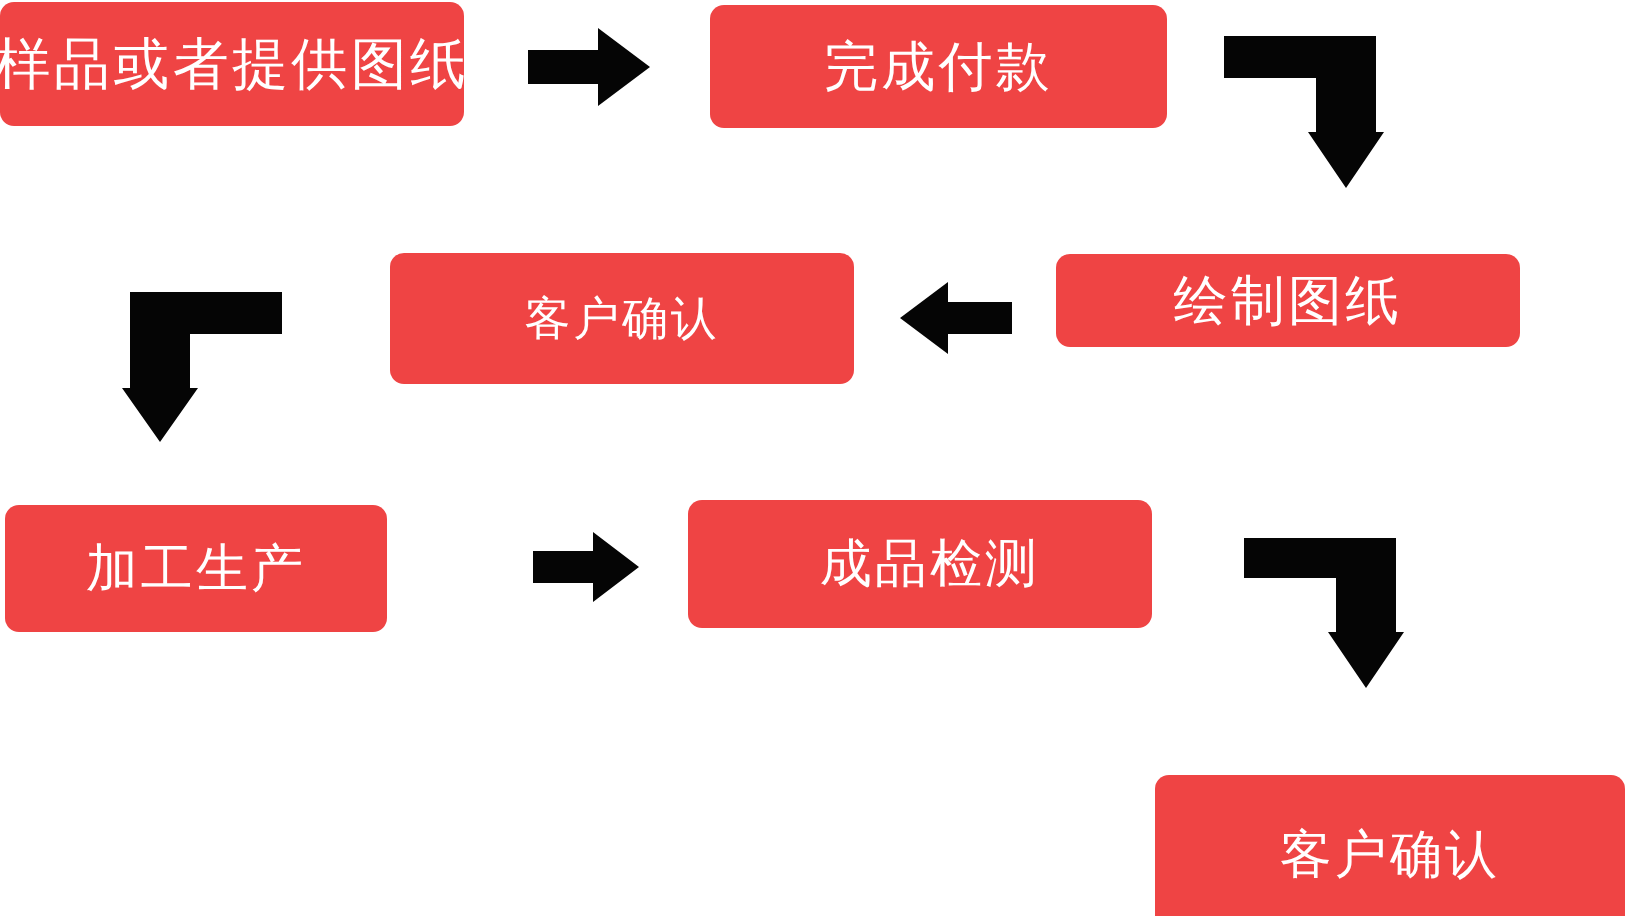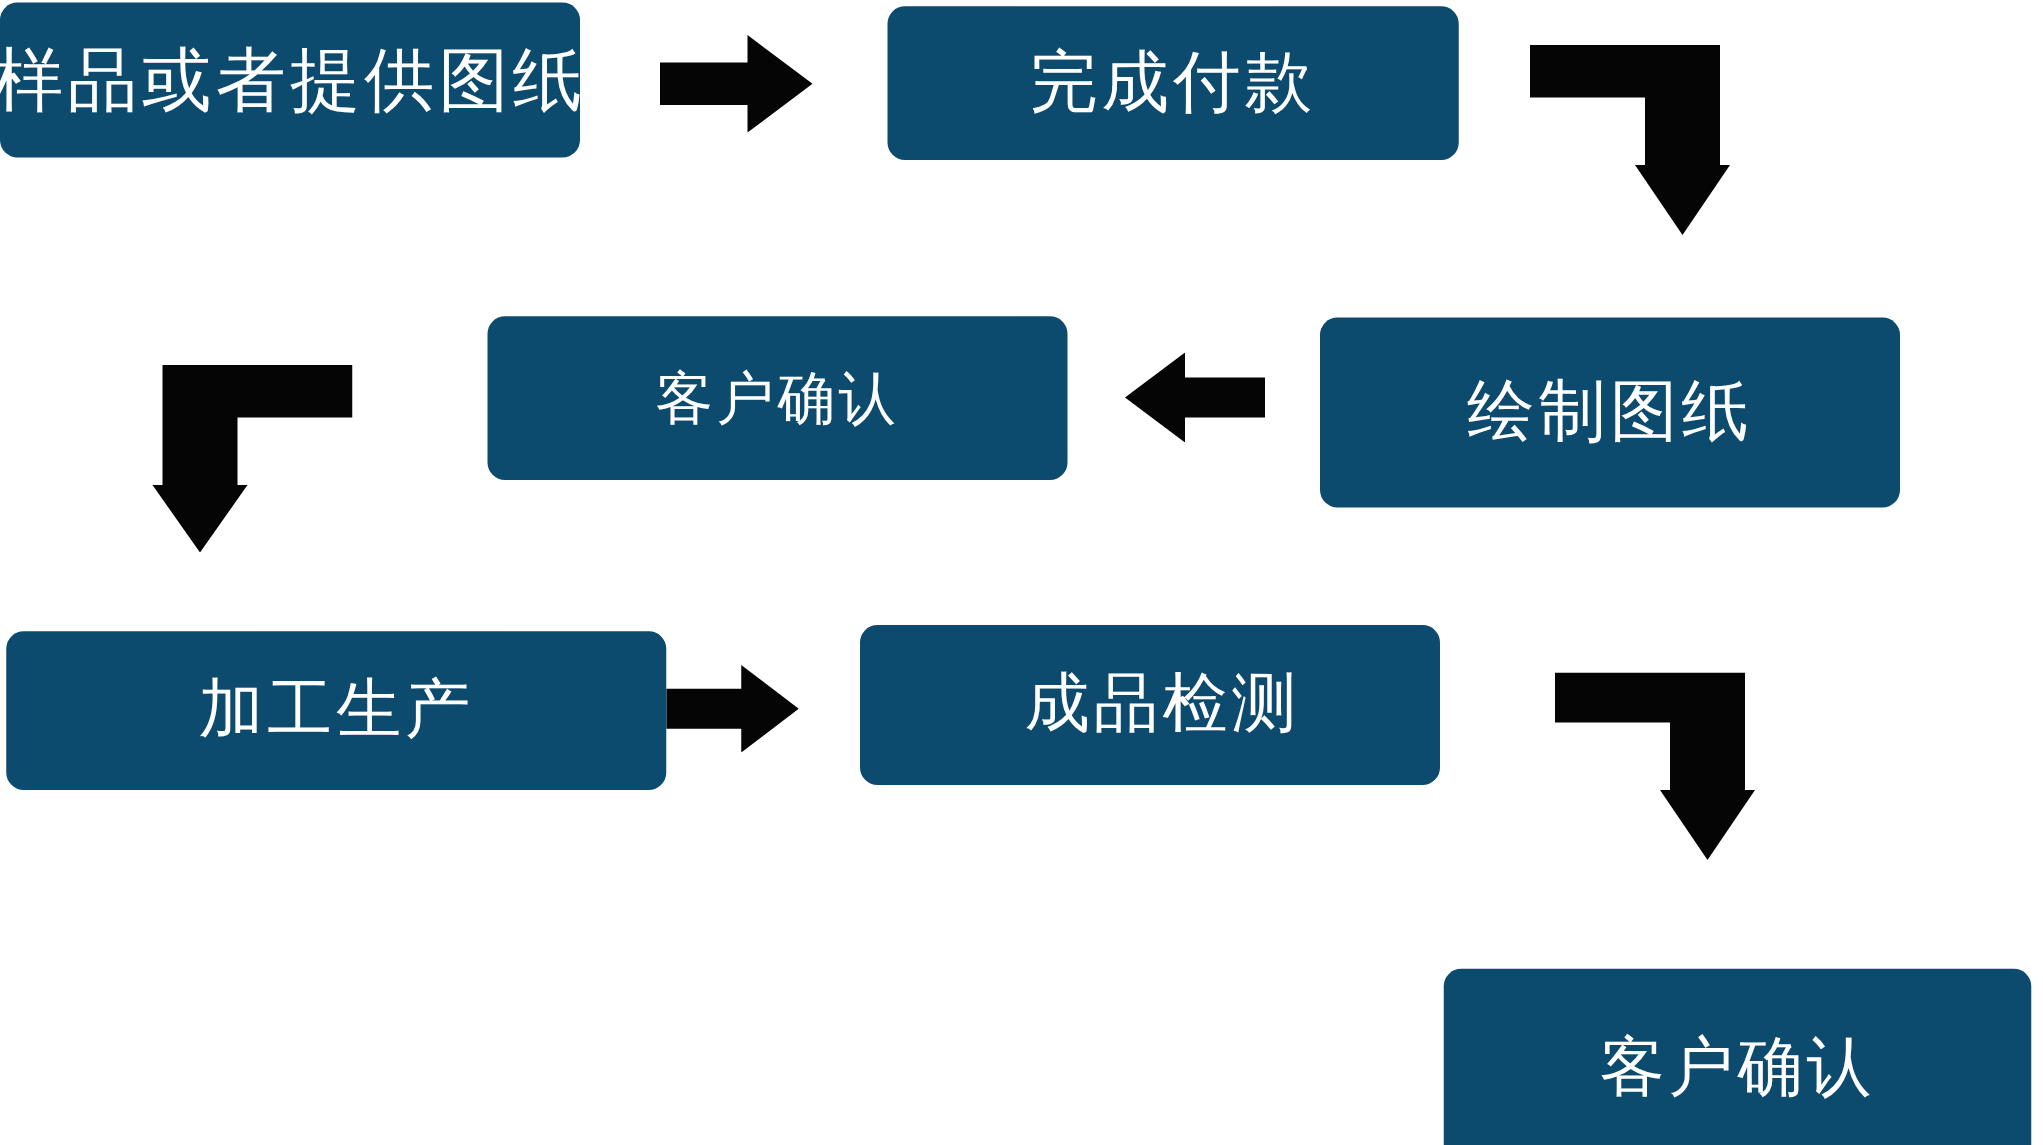--- a/index.html
+++ b/index.html
@@ -12,43 +12,43 @@
   }
   #canvas {
     position: relative;
     width: 1634px;
     height: 916px;
     background: #ffffff;
     overflow: hidden;
   }
   .node {
     position: absolute;
-    background: #0c4a6e;
+    background: #ef4444;
     color: #ffffff;
     border-radius: 14px;
     display: flex;
     align-items: center;
     justify-content: center;
     text-align: center;
     letter-spacing: 0.06em;
     line-height: 1.1;
     box-sizing: border-box;
     user-select: none;
   }
   .node-label {
     display: block;
     white-space: nowrap;
   }
 
   
   #node-sample      { left: 0px;    top: 2px;   width: 464px; height: 124px; font-size: 56px; }
   #node-payment     { left: 710px;  top: 5px;   width: 457px; height: 123px; font-size: 54px; }
-  #node-drawing     { left: 1056px; top: 254px; width: 464px; height: 152px; font-size: 54px; }
+  #node-drawing     { left: 1056px; top: 254px; width: 464px; height: 93px; font-size: 54px; }
   #node-confirm     { left: 390px;  top: 253px; width: 464px; height: 131px; font-size: 46px; }
-  #node-production  { left: 5px;    top: 505px; width: 528px; height: 127px; font-size: 52px; }
+  #node-production  { left: 5px;    top: 505px; width: 382px; height: 127px; font-size: 52px; }
   #node-inspection  { left: 688px;  top: 500px; width: 464px; height: 128px; font-size: 52px; padding-left: 20px; }
   #node-shipment    { left: 1155px; top: 775px; width: 470px; height: 160px; font-size: 52px; }
 
   
   .arrow {
     position: absolute;
   }
   .arrow svg { display: block; }
 
   #arrow-sample-to-payment    { left: 528px;  top: 28px;  }

